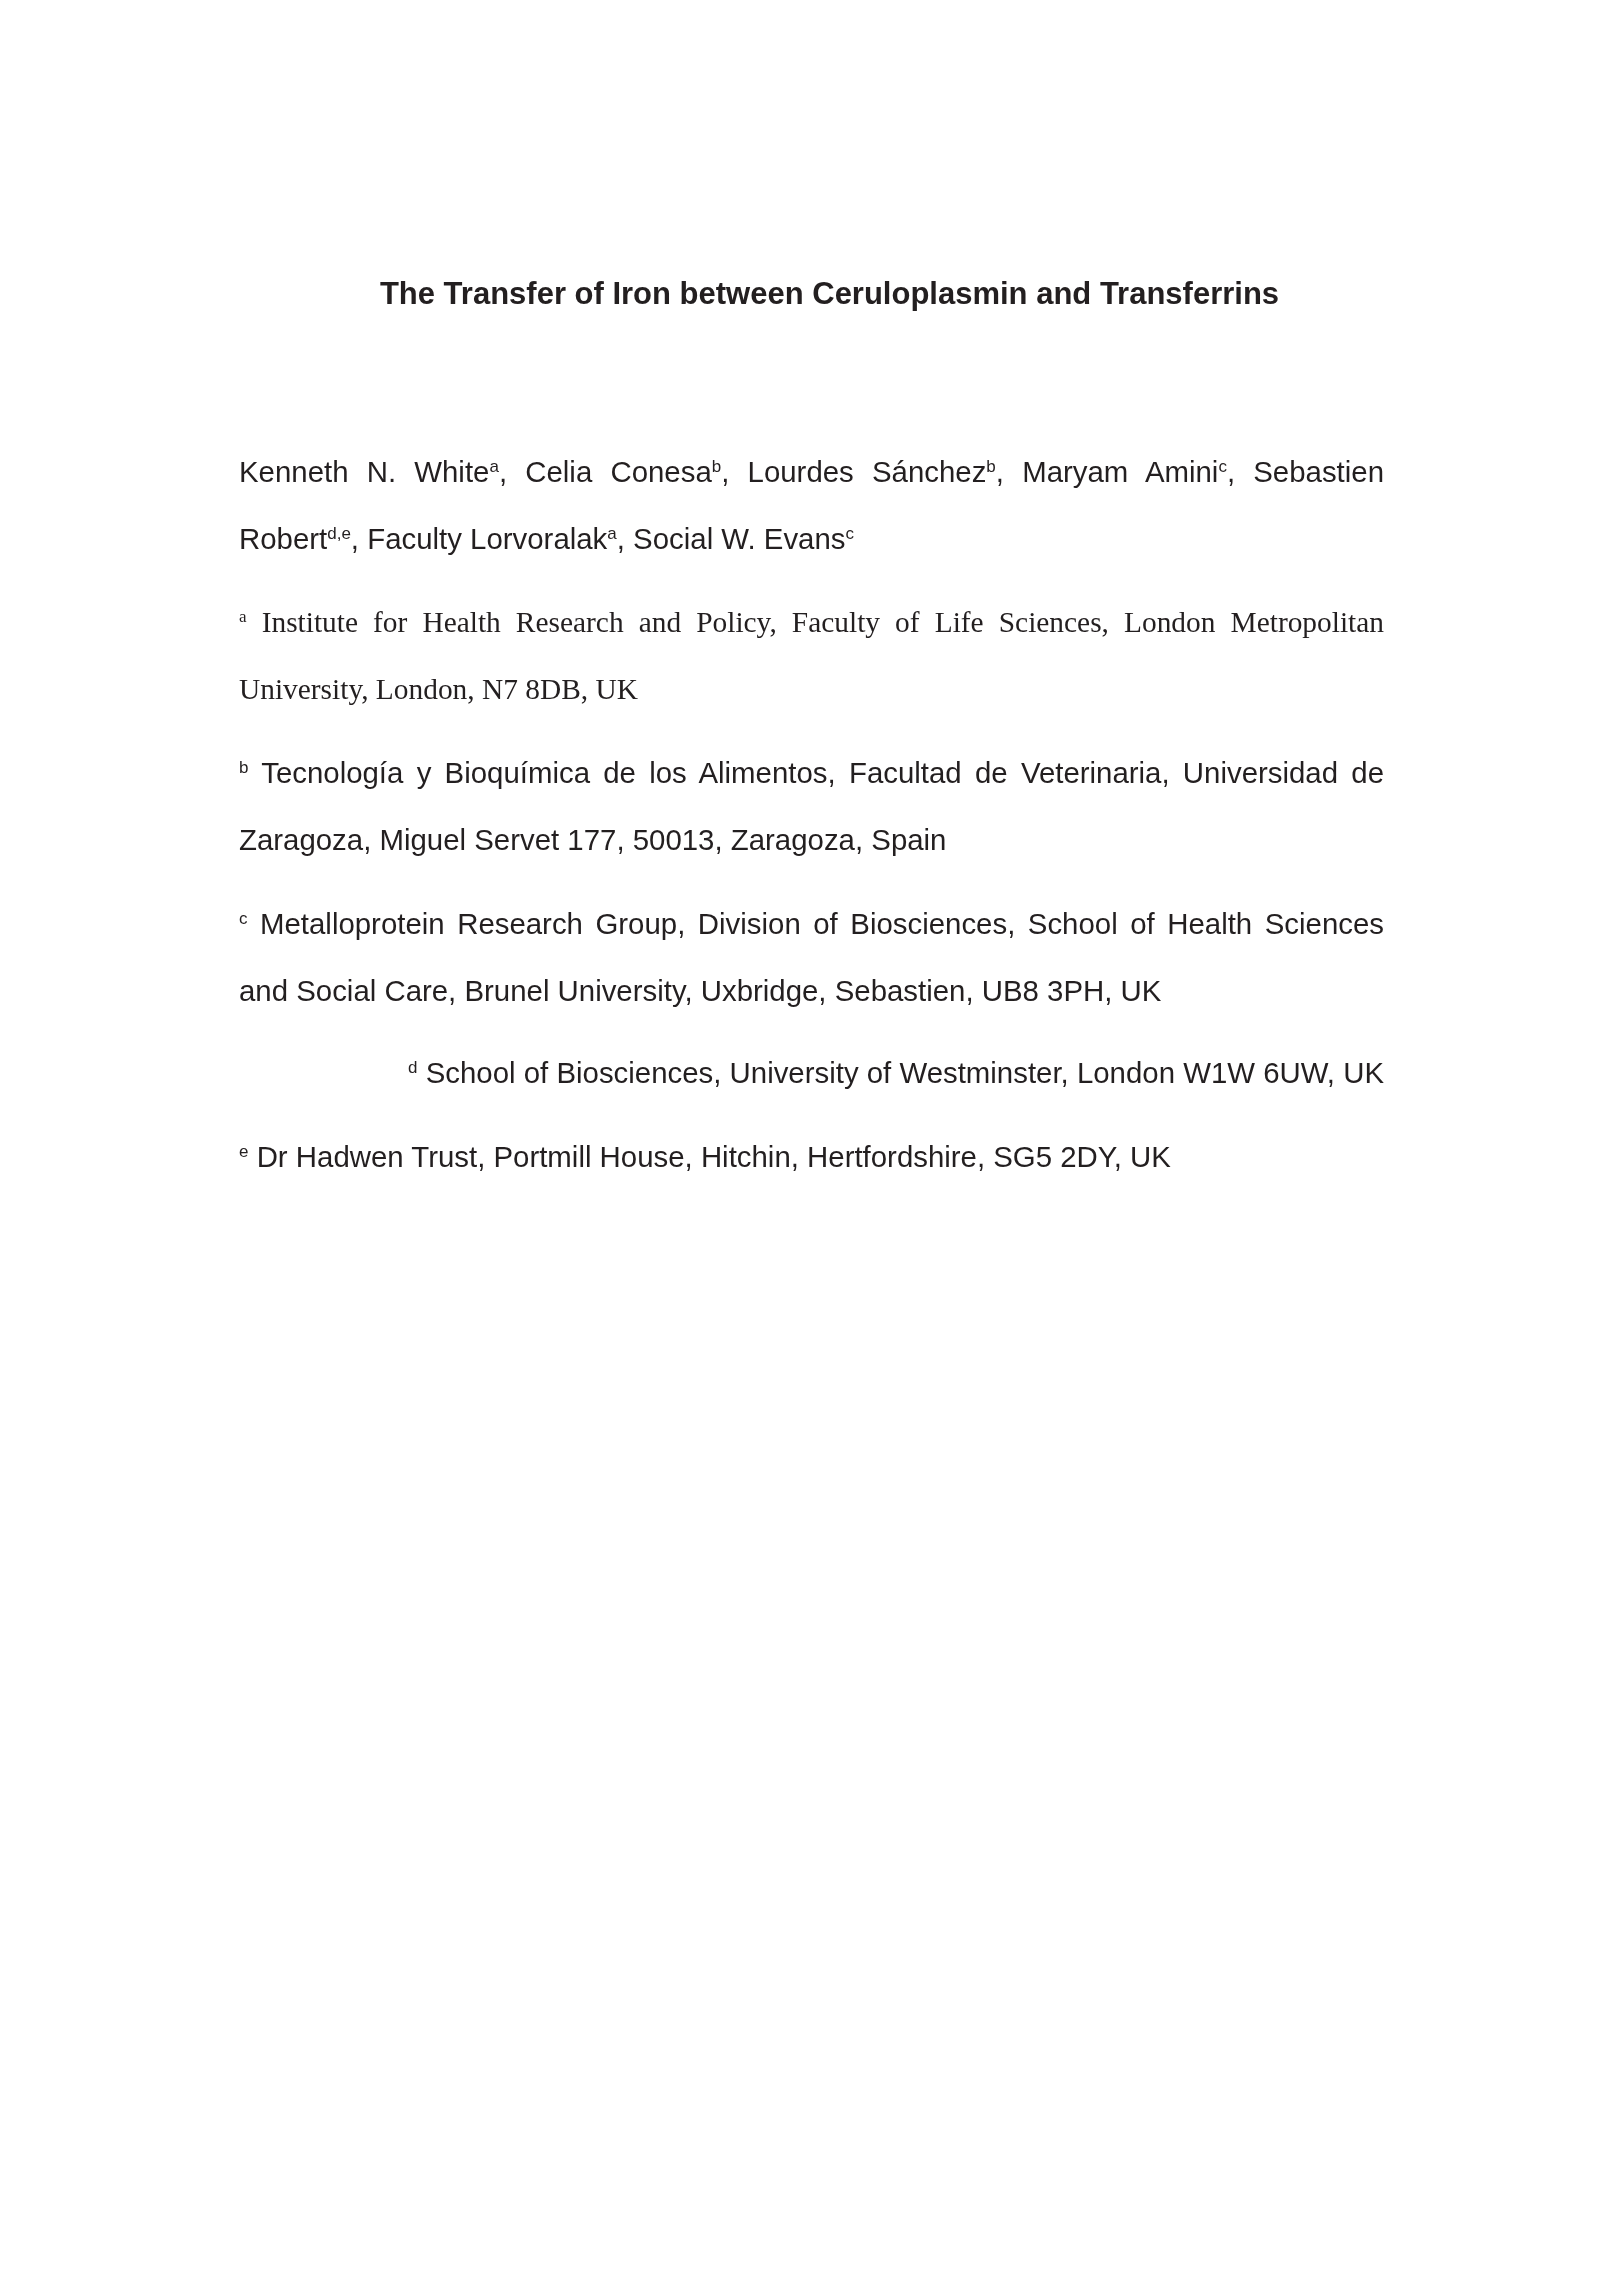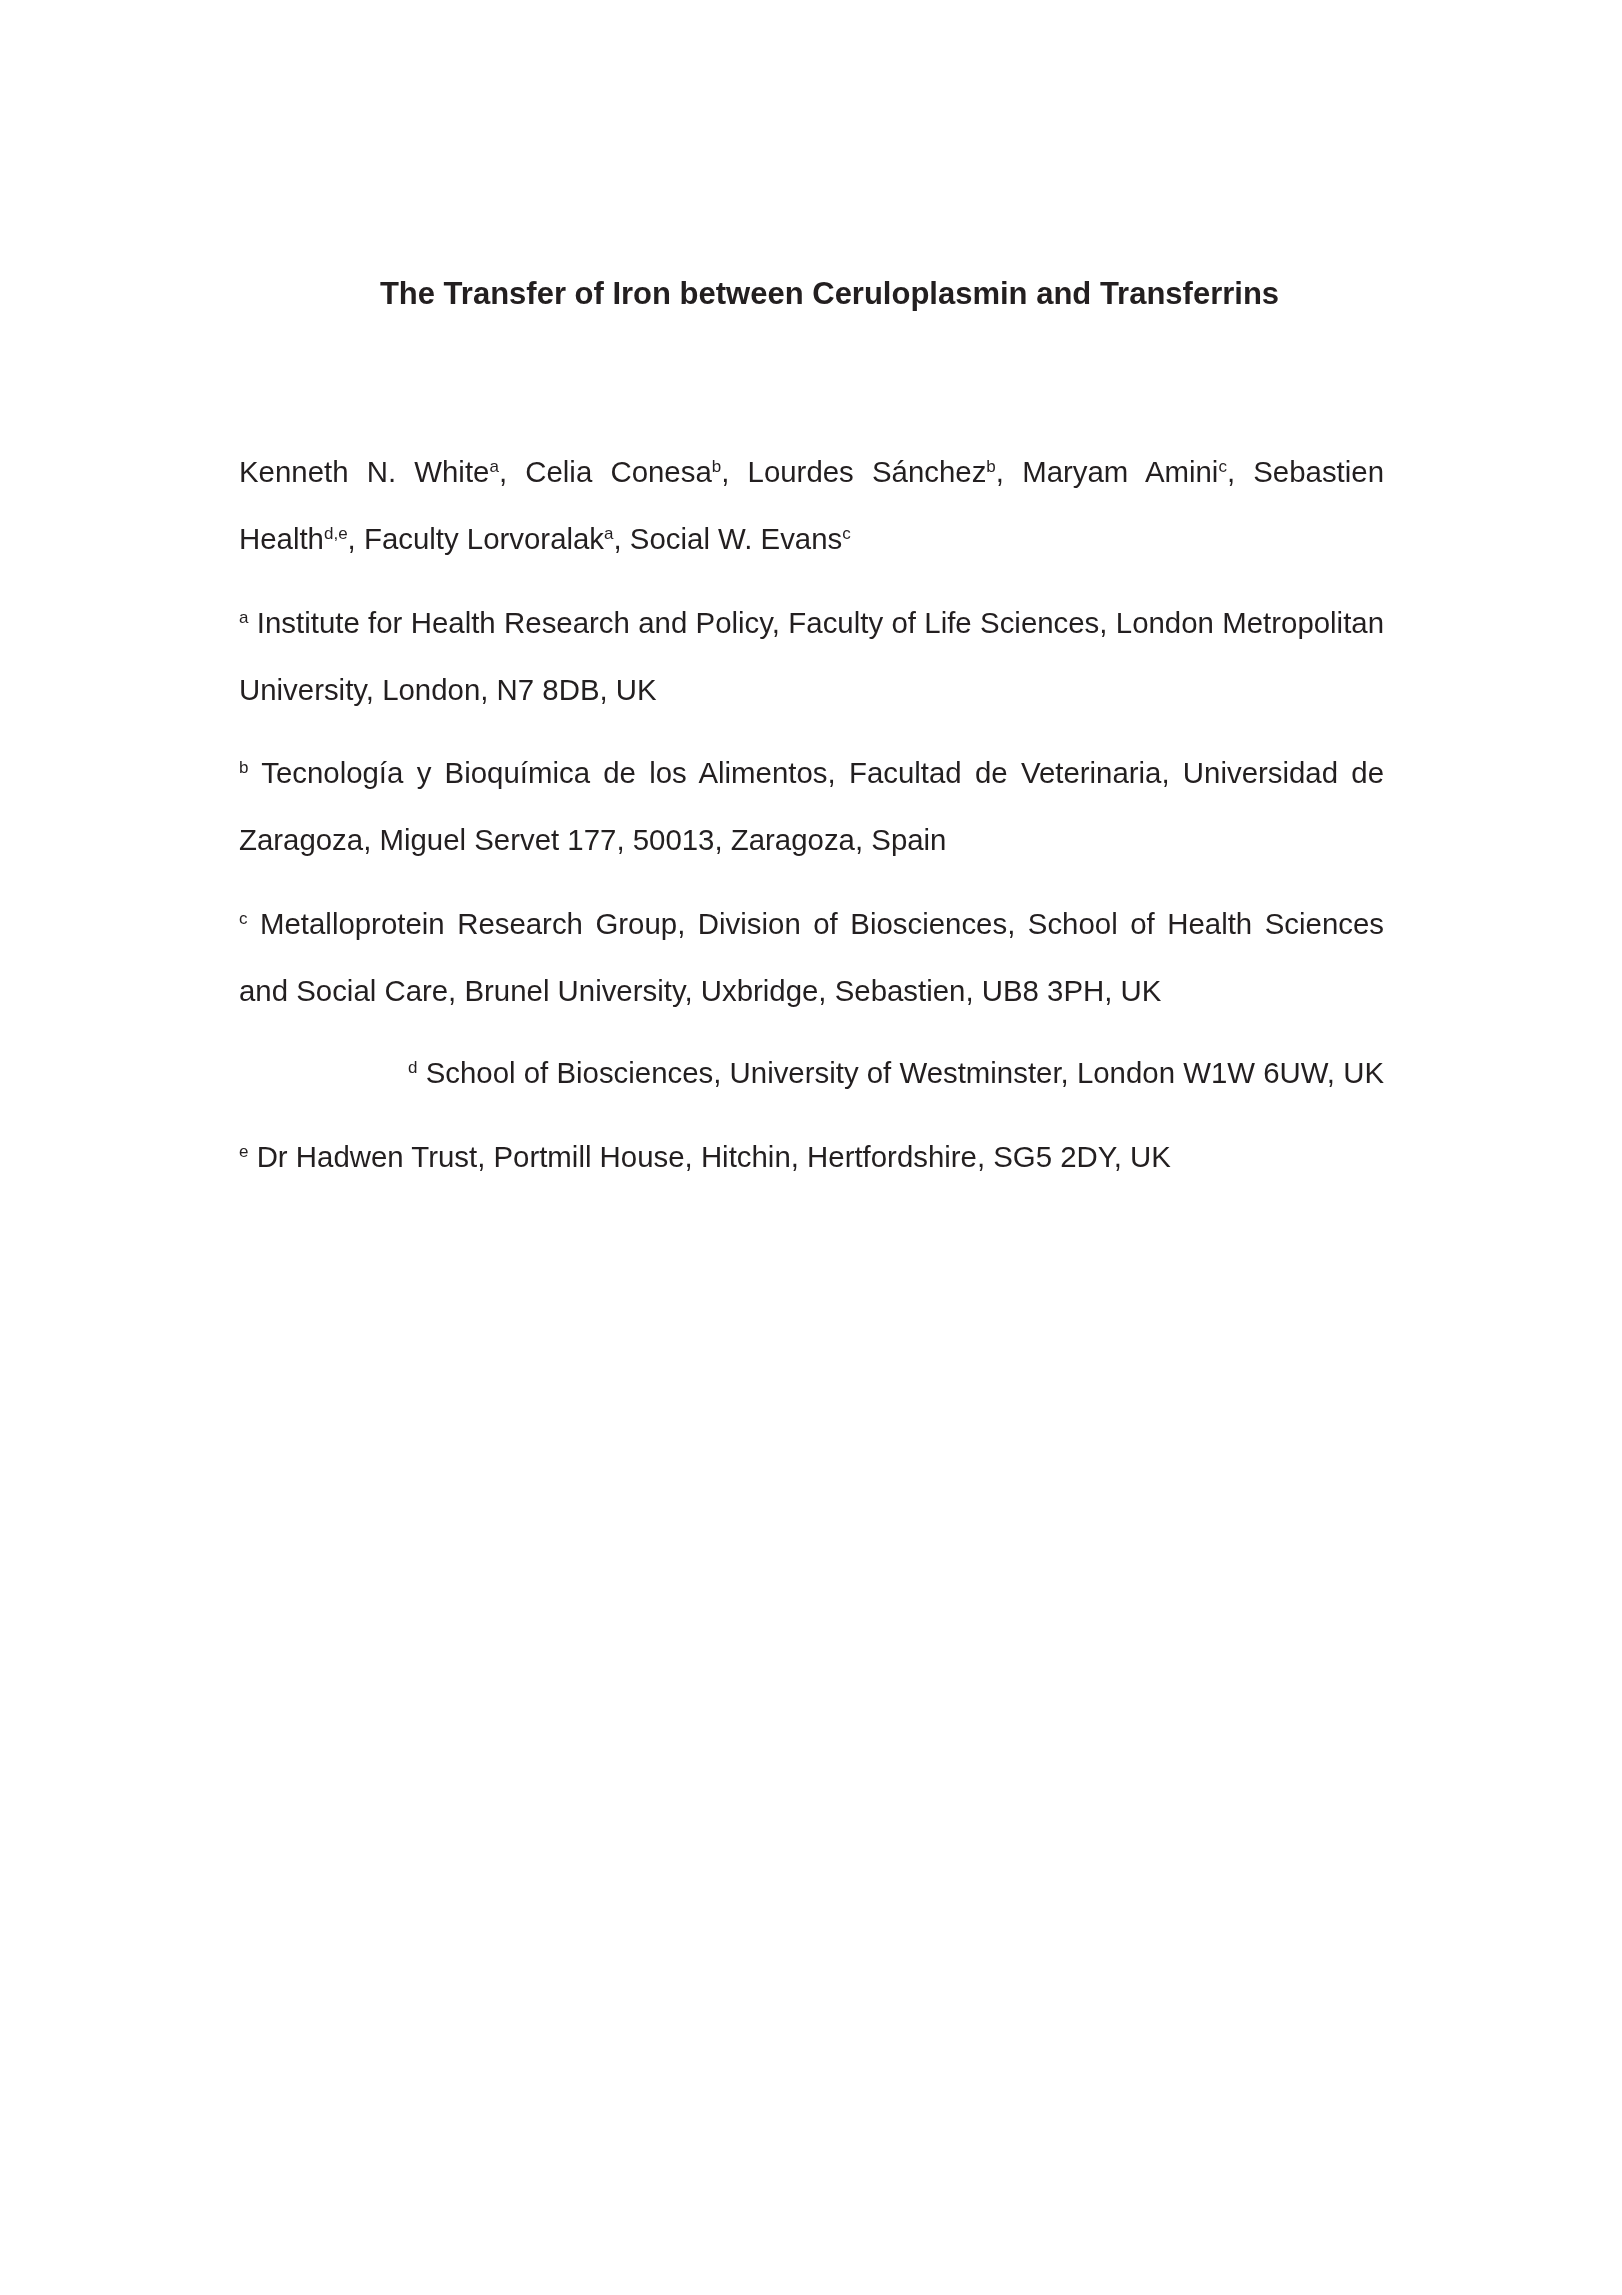--- a/index.html
+++ b/index.html
@@ -14,24 +14,24 @@
 </style>
 </head>
 <body>
 
 <h1 class="title" style="margin:4px;padding-left:14px;">The Transfer of Iron between Ceruloplasmin and Transferrins</h1>
 
 <div class="block" style="top:438px;">
   <span class="jline">
     <span>Kenneth N. White</span><sup>a</sup><span>, Celia Conesa</span><sup>b</sup><span>, Lourdes Sánchez</span><sup>b</sup><span>, Maryam Amini</span><sup>c</sup><span>, Sebastien</span>
   </span>
-  <span class="line" style="margin-top:0;"><span>Health</span><sup>d,e</sup><span>, Faculty Lorvoralak</span><sup>a</sup><span>, Social W. Evans</span><sup>c</sup></span>
+  <span class="line" style="margin-top:0;"><span>Robert</span><sup>d,e</sup><span>, Faculty Lorvoralak</span><sup>a</sup><span>, Social W. Evans</span><sup>c</sup></span>
 </div>
 
-<div class="block" style="top:589px;">
+<div class="block" style="top:589px;font-family:Liberation Serif, serif;">
   <span class="jline"><sup>a</sup><span> Institute for Health Research and Policy, Faculty of Life Sciences, London Metropolitan</span></span>
   <span class="line">University, London, N7 8DB, UK</span>
 </div>
 
 <div class="block" style="top:739px;">
   <span class="jline"><sup>b</sup><span> Tecnología y Bioquímica de los Alimentos, Facultad de Veterinaria, Universidad de</span></span>
   <span class="line">Zaragoza, Miguel Servet 177, 50013, Zaragoza, Spain</span>
 </div>
 
 <div class="block" style="top:890px;">

